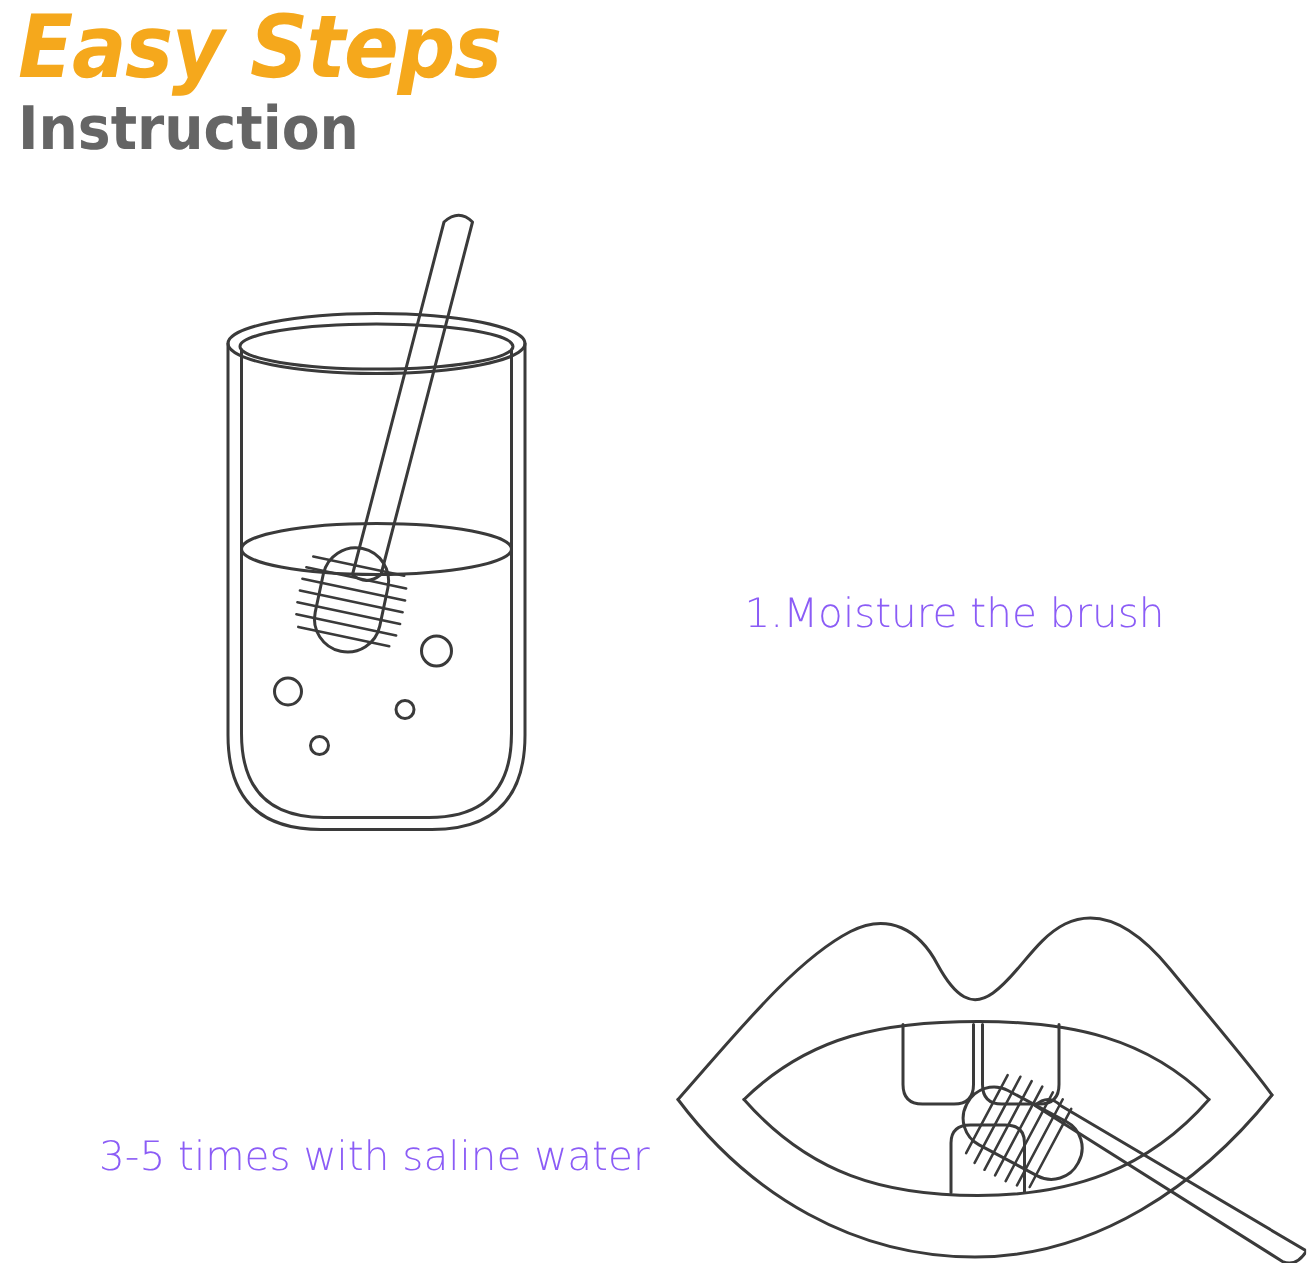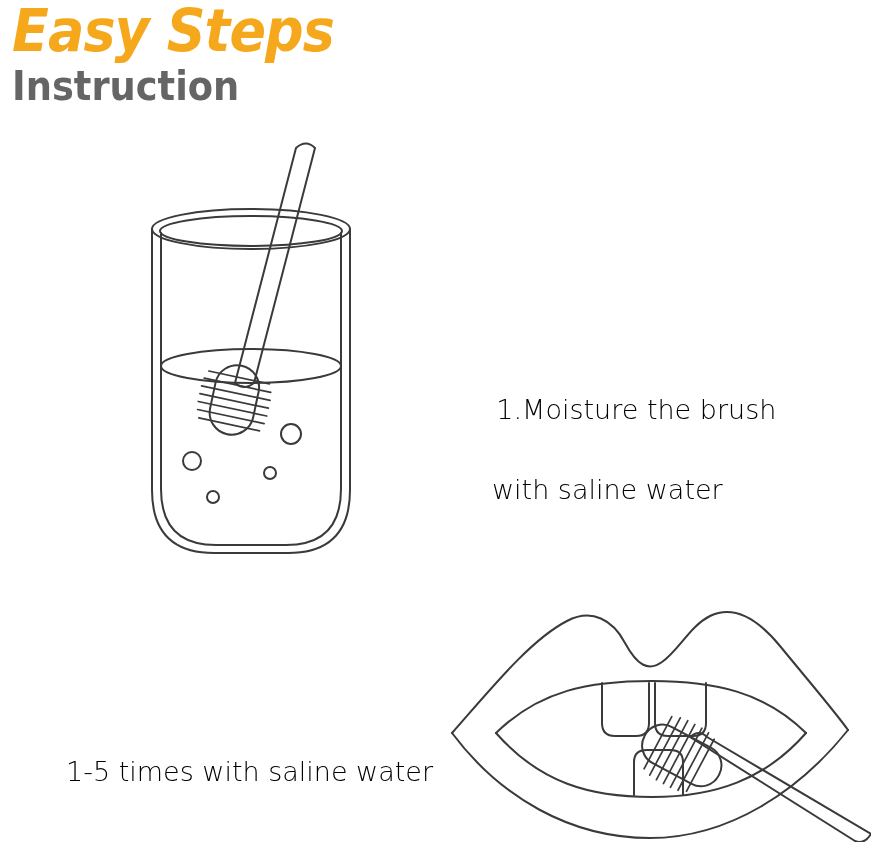--- a/index.html
+++ b/index.html
@@ -53,21 +53,21 @@
     transform-origin: left top;
   }
 
   
   .caption {
     position: absolute;
     font-family: "DejaVu Sans", sans-serif;
     font-weight: 300;
     font-size: 27px;
     line-height: 40px;
-    color: #000000;
+    color: #8b5cf6;
     white-space: pre;
   }
   #step1-caption {
     left: 462px;
     top: 350px;
     text-align: left;
   }
   #step1-caption .ln2 { display: block; padding-left: 30px; }
   #step2-caption {
     left: 44px;
@@ -170,21 +170,20 @@
           <line x1="687" y1="722" x2="687" y2="789"></line>
           <line x1="695" y1="723" x2="695" y2="788"></line>
           <line x1="703" y1="726" x2="703" y2="785"></line>
         </g>
       </g>
     </svg>
   </div>
 
   <div class="caption" id="step1-caption">
     <span>1.Moisture the brush</span>
-    <span class="ln2">with saline water</span>
   </div>
 
   <div class="caption" id="step2-caption">
-    <span class="ln2">1-5 times with saline water</span>
+    <span class="ln2">3-5 times with saline water</span>
     
   </div>
 
 </div>
 
 </body></html>

